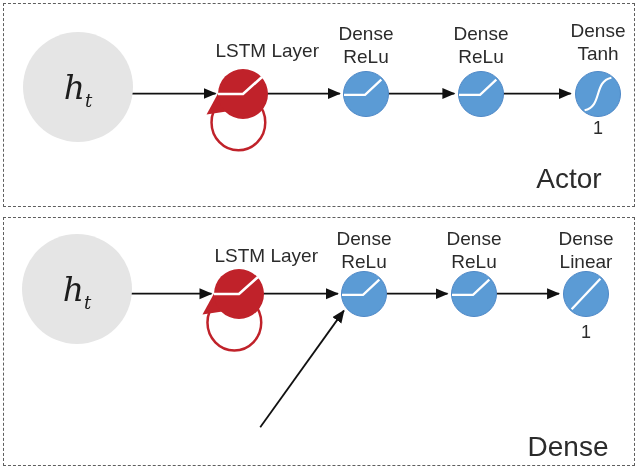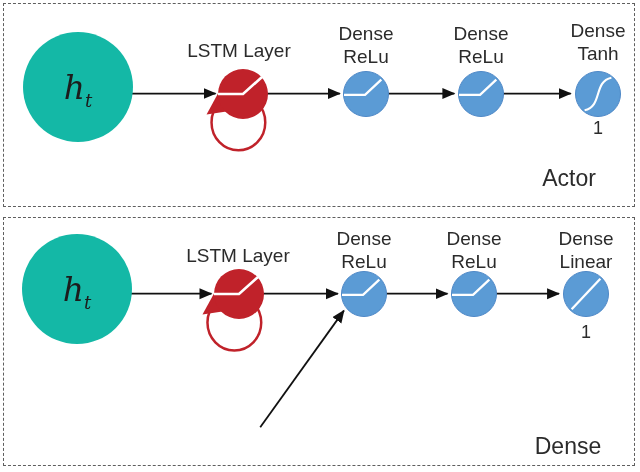--- a/index.html
+++ b/index.html
@@ -8,35 +8,35 @@
     font-family:"Liberation Sans", sans-serif;color:#2b2b2b;
   }
   .panel{
     position:absolute;left:3px;width:632px;
     border:1px dashed #5f5f5f;background:#ffffff;box-sizing:border-box;
   }
   .panel.actor{top:3px;height:204px;}
   .panel.critic{top:217px;height:249px;}
   .wires{position:absolute;left:0;top:0;width:100%;height:100%;}
   .node{position:absolute;border-radius:50%;display:flex;align-items:center;justify-content:center;}
-  .node.gray{background:#14b8a6;}
+  .node.gray{background:#e5e5e5;}
   .node.red{background:#c0222a;}
   .node.blue{background:#5b9bd5;border:1px solid #4e88c7;box-sizing:border-box;}
   .node svg{display:block;}
   .mathlabel{font-family:"DejaVu Serif", serif;font-style:italic;color:#1c1c1c;line-height:1;}
   .mathlabel.big{font-size:33px;}
   .mathlabel.big sub{font-size:18px;}
   .mathlabel.small{font-size:25px;}
   .mathlabel.small sub{font-size:13px;}
   .mathlabel sub{font-style:italic;line-height:0;}
   .lbl{position:absolute;text-align:center;font-size:19px;line-height:23px;color:#2b2b2b;white-space:nowrap;}
   .layer-label{width:120px;}
-  .lstm-label{width:160px;}
+  .lstm-label{width:160px;text-align:right;}
   .units-label{width:40px;font-size:18px;}
-  .corner-label{width:130px;font-size:23px;line-height:25px;}
+  .corner-label{width:130px;font-size:28px;line-height:25px;}
 </style>
 </head>
 <body>
 
 <div class="stage">
 
   <section class="panel actor">
     <svg class="wires" width="632" height="203" viewBox="0 0 632 203">
       <defs>
         <marker id="ah-a" markerUnits="userSpaceOnUse" markerWidth="14" markerHeight="12" refX="12" refY="5.5" orient="auto">

